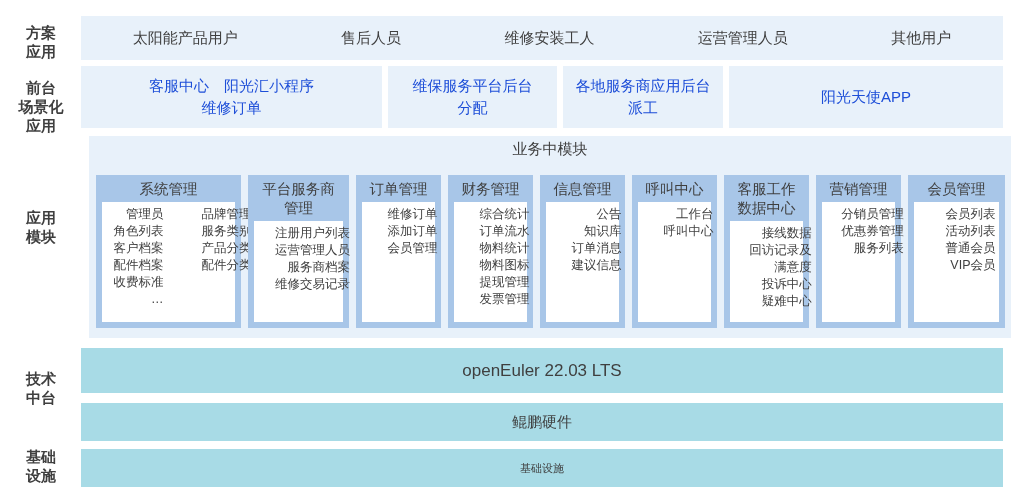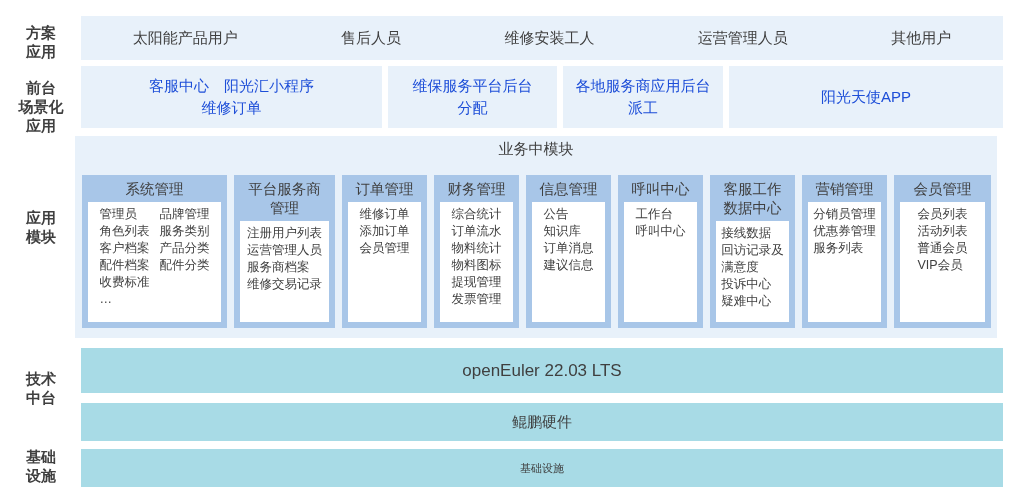--- a/index.html
+++ b/index.html
@@ -42,21 +42,21 @@
     background:#e8f1fa;
     display:flex;flex-direction:column;
     align-items:center;justify-content:center;
     font-size:15px;color:#1d4ed8;line-height:22px;
     text-align:center;
   }
   .scene-box span{white-space:nowrap;}
 
   
   .mod-container{
-    position:absolute;left:75px;top:136px;width:922px;height:202px;
+    position:absolute;left:89px;top:136px;width:922px;height:202px;
     background:#e8f1fa;
   }
   .mod-title{
     position:absolute;left:0;top:4px;width:100%;
     text-align:center;font-size:15px;color:#3f3f3f;
   }
   .mod-card{
     position:absolute;top:39px;height:153px;
     background:#a8c6e8;
     display:flex;flex-direction:column;align-items:center;
@@ -72,21 +72,21 @@
     width:calc(100% - 12px);
     flex:1;
     margin:0 6px 6px 6px;
     padding-top:4px;
     box-sizing:border-box;
     display:flex;
     justify-content:center;
     gap:10px;
   }
   .mod-col{
-    display:flex;flex-direction:column;align-items:flex-start;
+    display:flex;flex-direction:column;align-items:flex-end;margin-left:28px;
   }
   .mod-item{
     font-size:12.5px;color:#3f3f3f;line-height:17px;white-space:nowrap;
   }
 
   
   .teal-bar{
     position:absolute;left:81px;width:922px;
     background:#a8dbe6;
     display:flex;align-items:center;justify-content:center;

